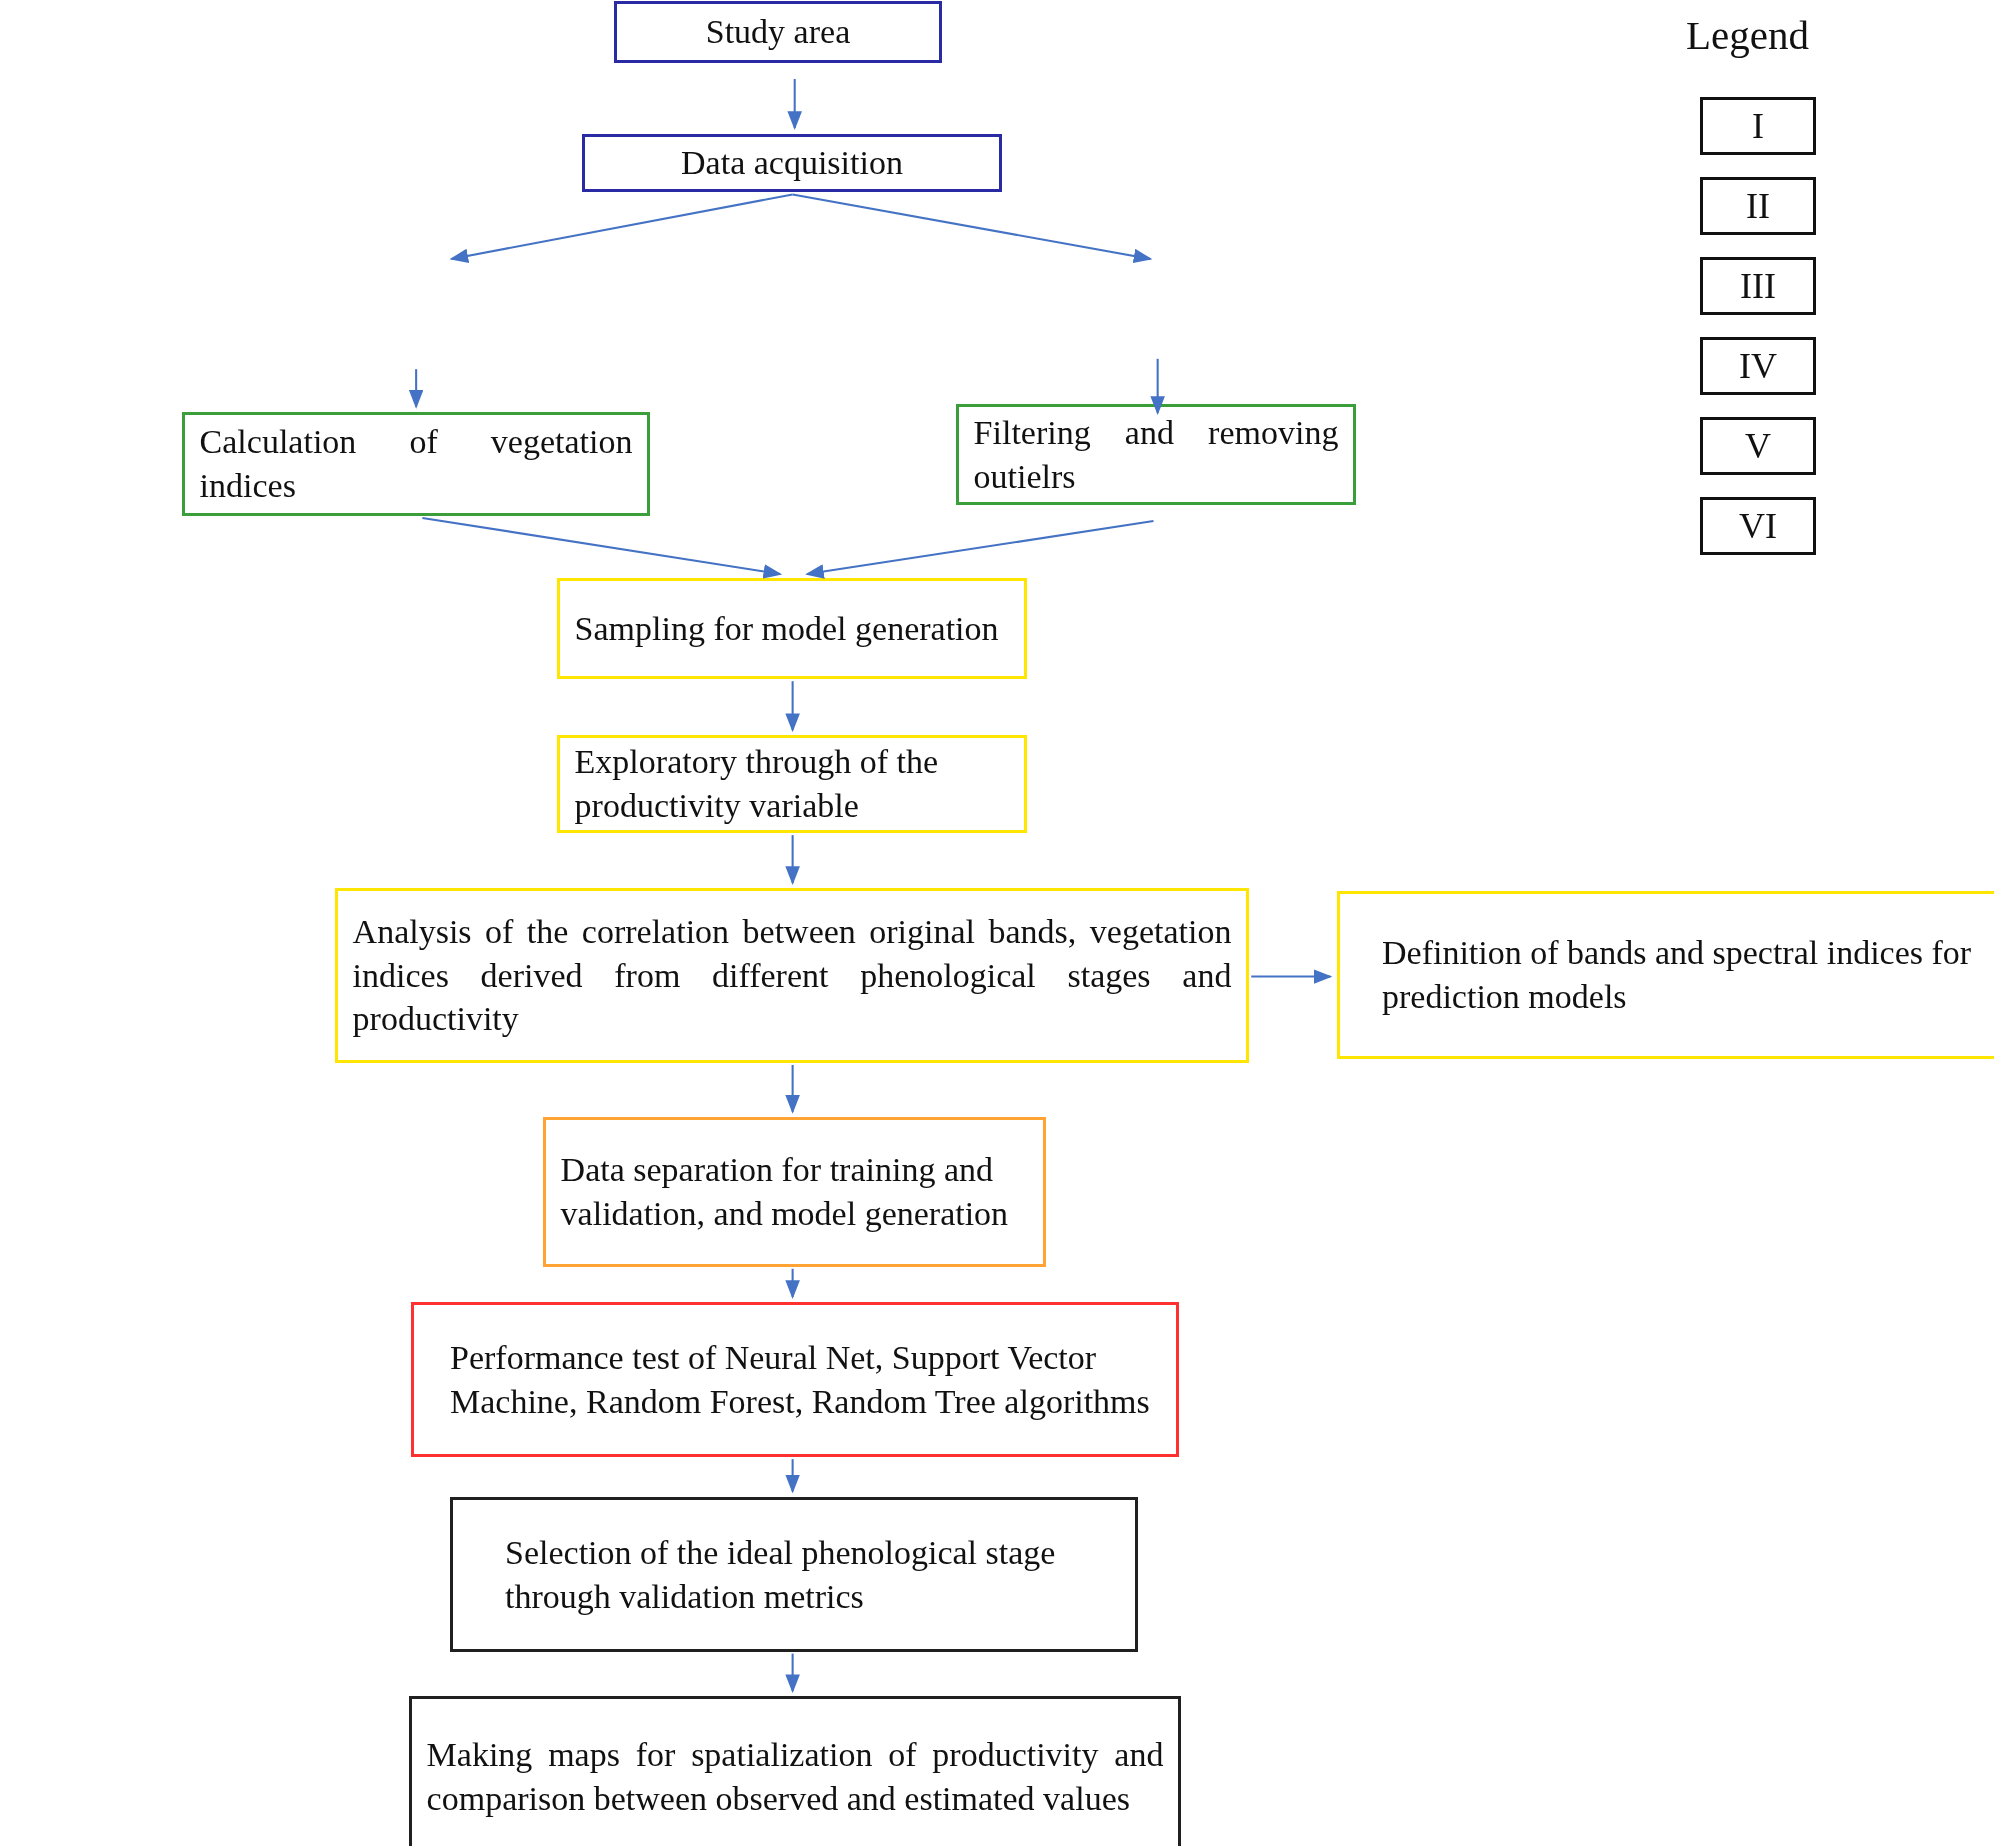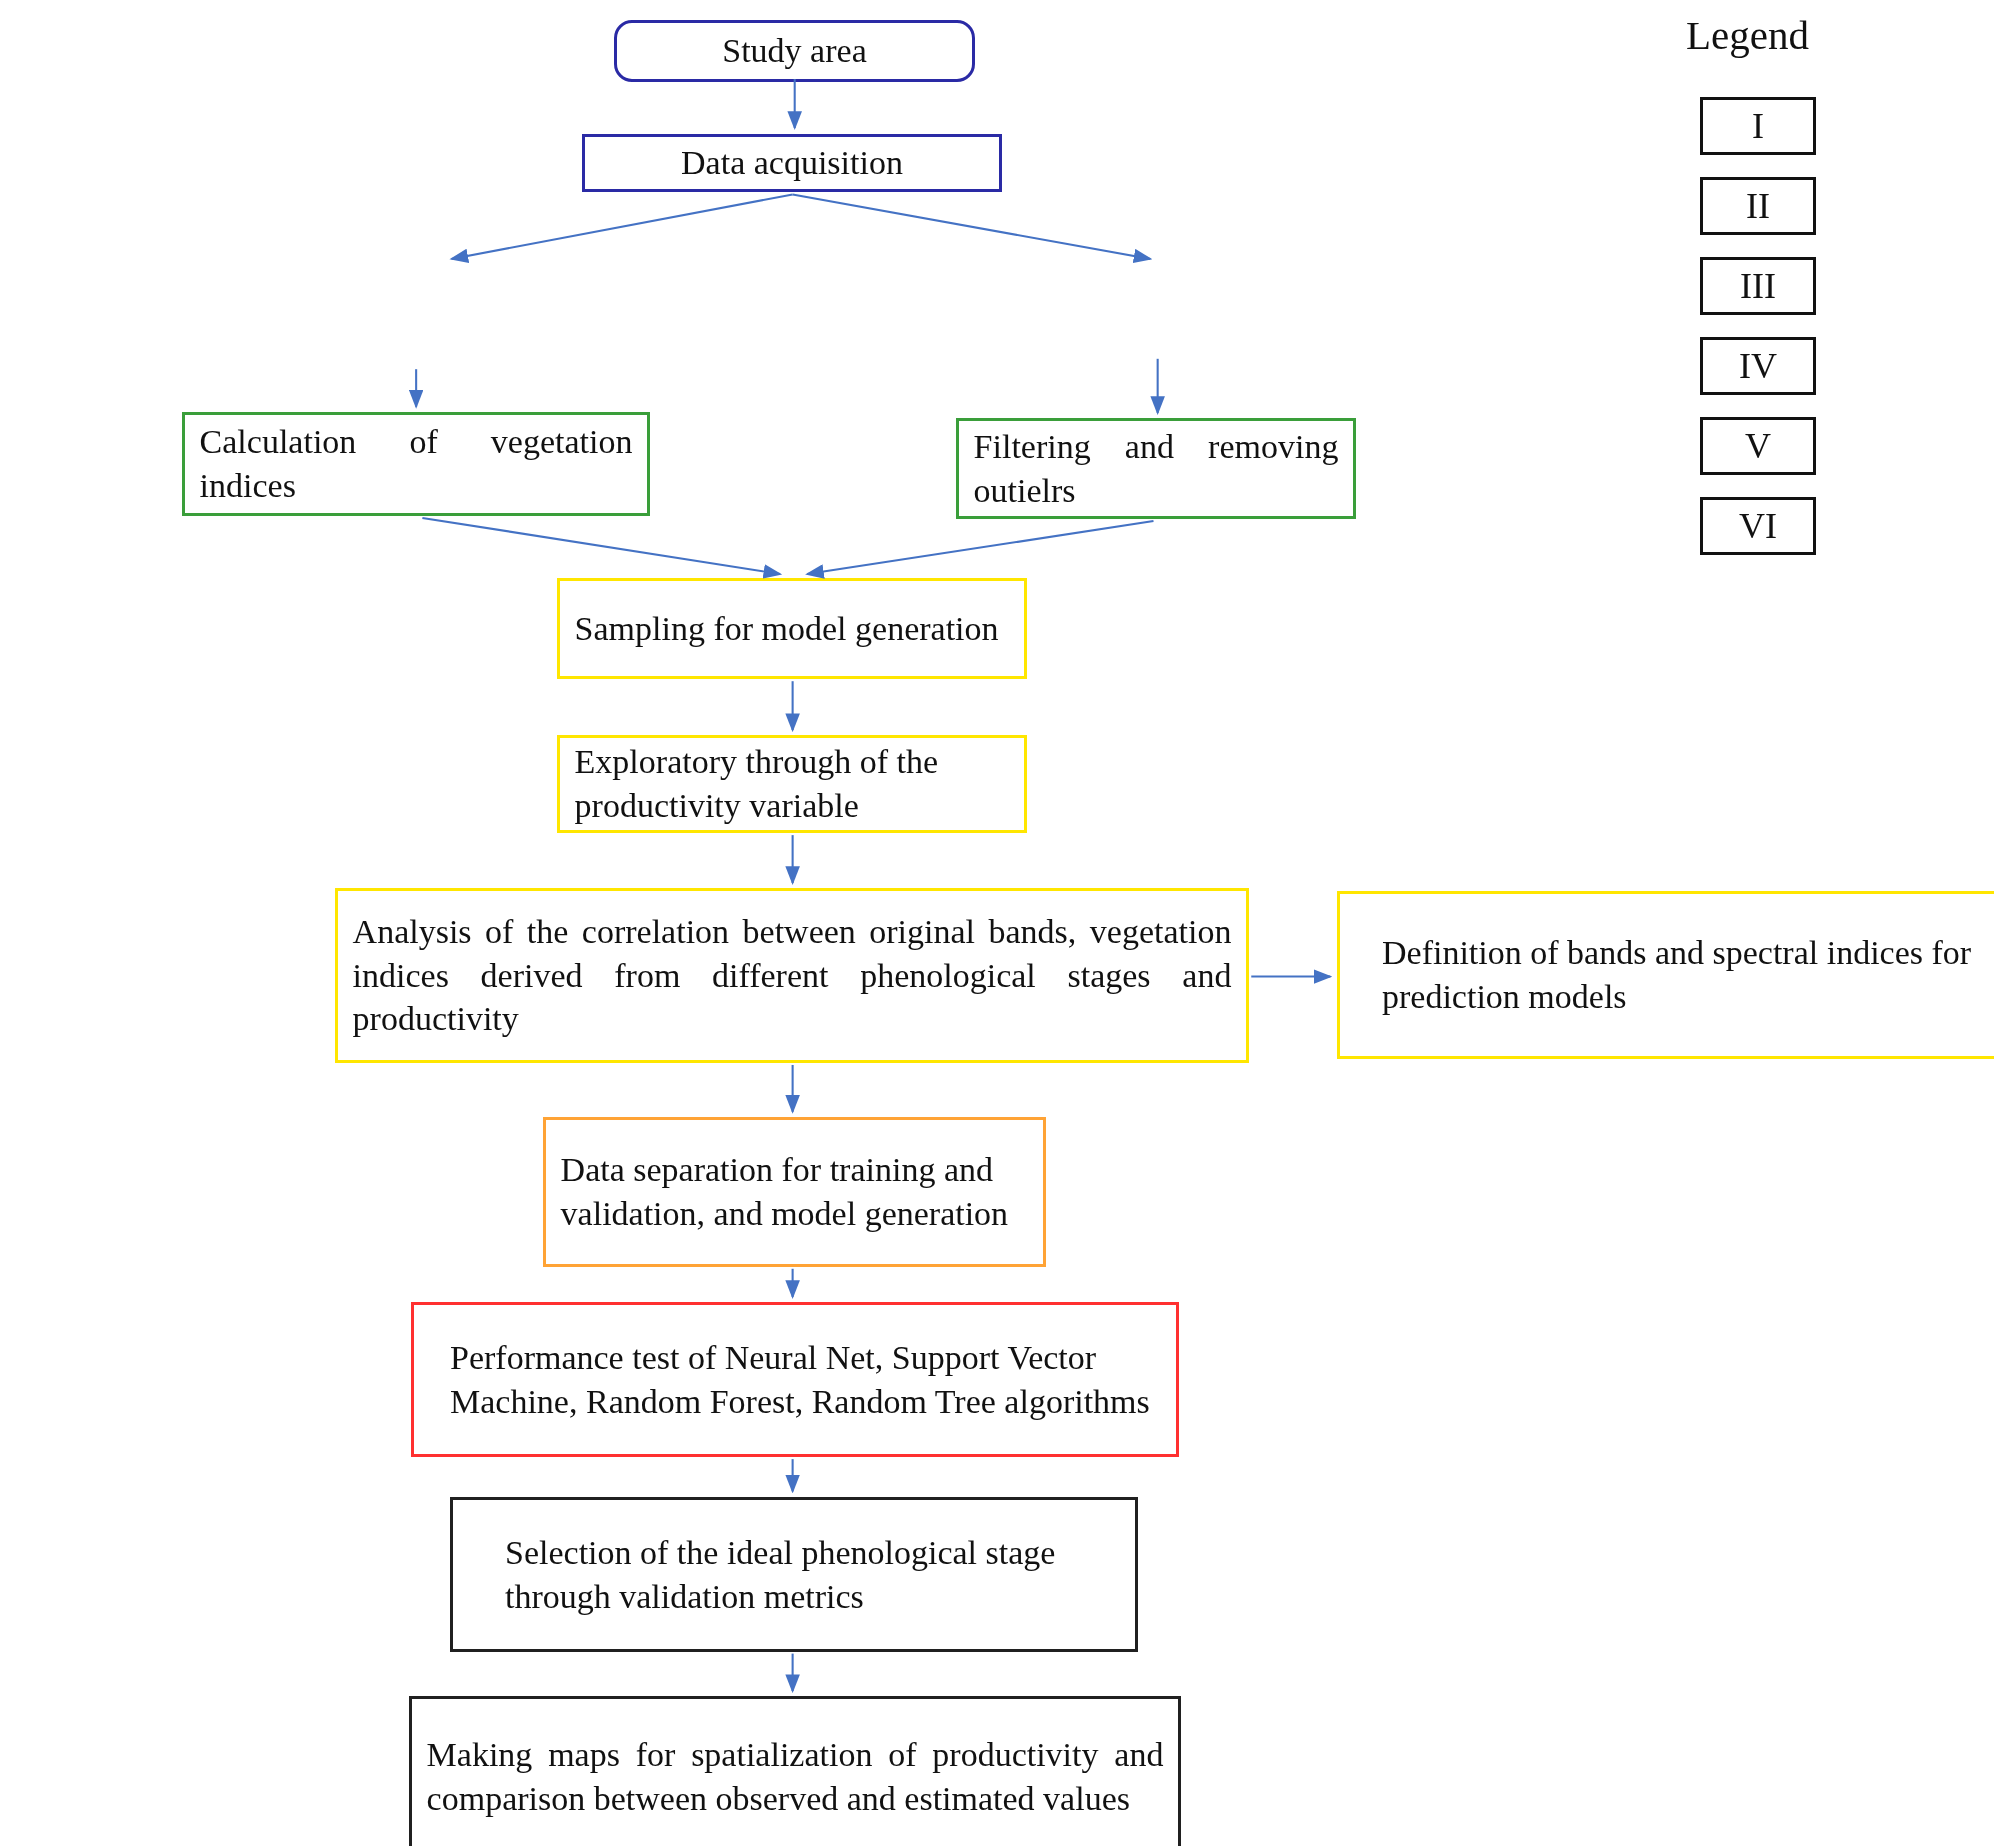--- a/index.html
+++ b/index.html
@@ -69,35 +69,35 @@
       <line x1="1524" y1="1310" x2="1524" y2="1404" marker-end="url(#ah)"></line>
       <line x1="1524" y1="1606" x2="1524" y2="1698" marker-end="url(#ah)"></line>
       <line x1="2406" y1="1878" x2="2558" y2="1878" marker-end="url(#ah)"></line>
       <line x1="1524" y1="2048" x2="1524" y2="2138" marker-end="url(#ah)"></line>
       <line x1="1524" y1="2440" x2="1524" y2="2494" marker-end="url(#ah)"></line>
       <line x1="1524" y1="2806" x2="1524" y2="2868" marker-end="url(#ah)"></line>
       <line x1="1524" y1="3180" x2="1524" y2="3252" marker-end="url(#ah)"></line>
     </g>
   </svg>
 
-  <div class="box c-blue center" style="left:614px; top:20px; width:361px; height:62px;border-radius:18px;">
+  <div class="box c-blue center" style="left:614px; top:1px; width:328px; height:62px;">
     <div class="txt">Study area</div>
   </div>
 
   <div class="box c-blue center" style="left:582px; top:134px; width:420px; height:58px;">
     <div class="txt">Data acquisition</div>
   </div>
 
 
 
   <div class="box c-green justify" style="left:182px; top:412px; width:468px; height:104px;">
     <div class="txt">Calculation of vegetation indices</div>
   </div>
 
-  <div class="box c-green justify" style="left:956px; top:418px; width:400px; height:101px;">
+  <div class="box c-green justify" style="left:956px; top:404px; width:400px; height:101px;">
     <div class="txt">Filtering and removing outielrs</div>
   </div>
 
   <div class="box c-yellow" style="left:557px; top:578px; width:470px; height:101px;">
     <div class="txt">Sampling for model generation</div>
   </div>
 
   <div class="box c-yellow" style="left:557px; top:735px; width:470px; height:98px;">
     <div class="txt">Exploratory through of the productivity variable</div>
   </div>

